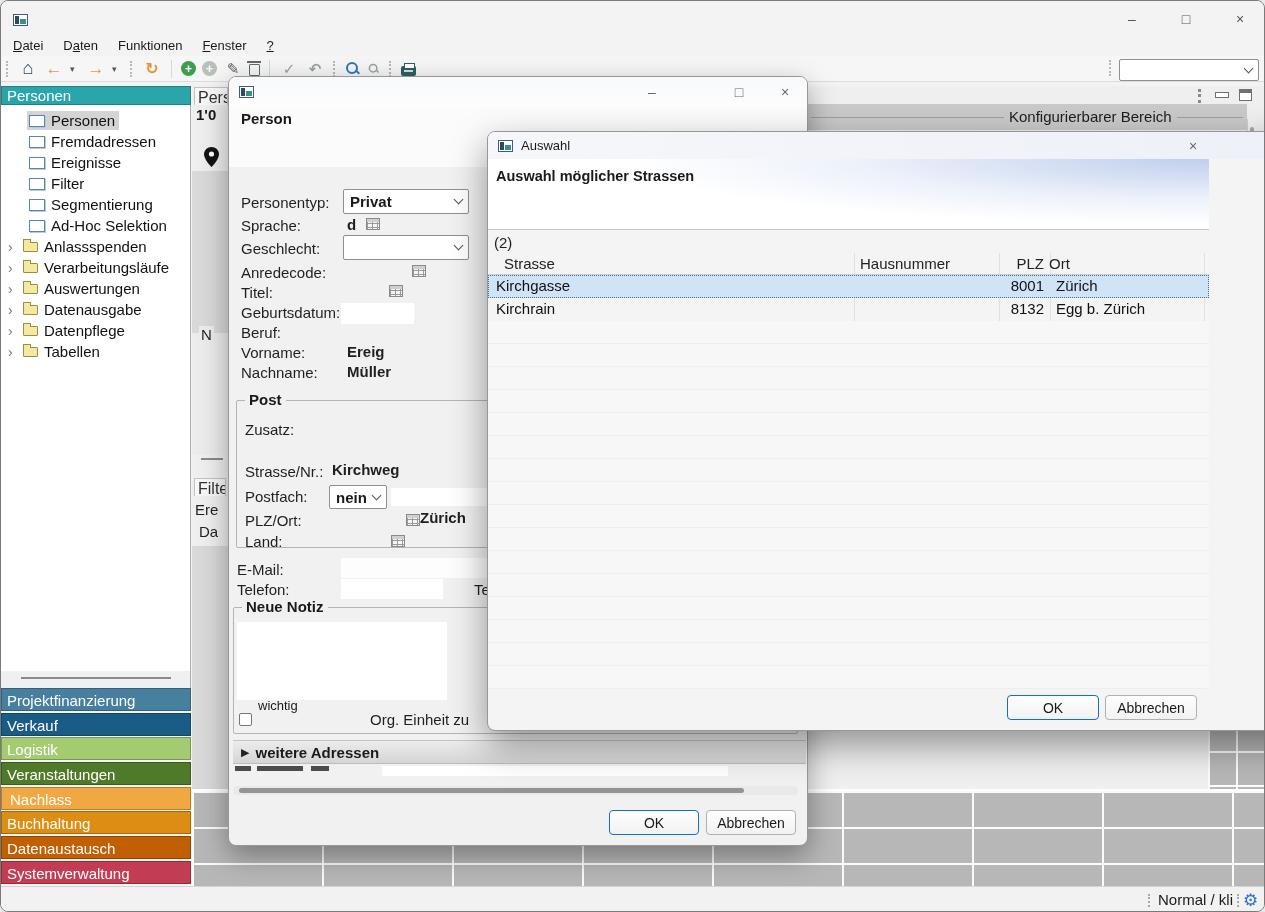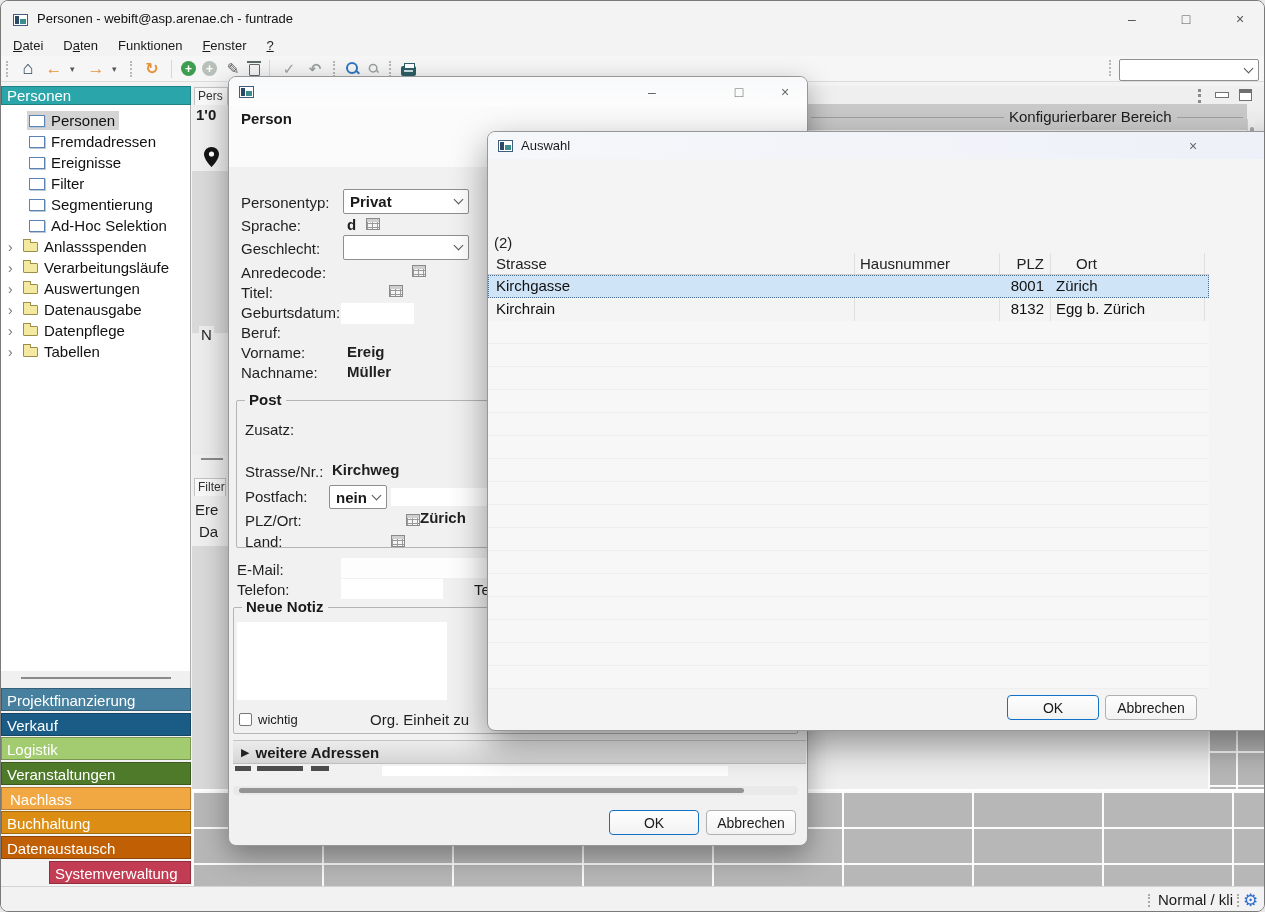--- a/index.html
+++ b/index.html
@@ -59,21 +59,21 @@
   .folder-ic::before{content:"";position:absolute;left:-1px;top:-4px;width:6px;height:3px;background:#f3e9a0;border:1px solid #9c8d4a;border-bottom:none;}
   .hl{display:inline-flex;align-items:center;padding:1px 4px 1px 2px;}
   .hl.sel{background:#d4d4d4;}
   .tree-splitter{position:absolute;left:20px;top:676px;width:150px;height:2px;background:#8a8a8a;}
   .tree-gap{position:absolute;left:0;top:670px;width:190px;height:17px;background:#f0f0f0;border-right:1px solid #adadad;}
   .modules{position:absolute;left:0;top:687px;width:190px;display:flex;flex-direction:column;gap:1.7px;}
   .mod{height:23px;line-height:23px;color:#fff;font-size:15px;padding-left:5px;border:1px solid rgba(0,0,0,.25);}
 
   
   .mdi{position:absolute;left:191px;top:85px;width:1074px;height:800px;background:#efefef;}
-  .bgtab{position:absolute;background:#f8f8f8;border:1px solid #c3c3c3;border-bottom:none;font-size:12px;color:#333;overflow:hidden;padding:1px 3px;height:18px;}
+  .bgtab{position:absolute;background:#f8f8f8;border:1px solid #c3c3c3;border-bottom:none;font-size:16px;color:#333;overflow:hidden;padding:1px 3px;height:18px;}
   .mdi-dots{position:absolute;left:1197px;top:88px;width:4px;height:14px;border-left:3px dotted #8a8a8a;}
   .mdi-minbar{position:absolute;left:1214px;top:91px;width:14px;height:6px;border:1px solid #707070;background:#fff;}
   .mdi-restore{position:absolute;left:1238px;top:88px;width:13px;height:12px;border:1px solid #707070;background:#fff;}
   .mdi-restore::before{content:"";display:block;height:3px;background:#707070;}
   .konfig{position:absolute;left:806px;top:103px;width:440px;height:26px;background:#c9c9c9;}
   .konfig .kline{position:absolute;left:4px;top:13px;width:432px;height:1px;background:#9f9f9f;}
   .konfig .klegend{position:absolute;left:197px;top:4px;background:#c9c9c9;padding:0 5px;font-size:15px;color:#1c1c1c;white-space:nowrap;}
   .vscroll{position:absolute;left:1246px;top:118px;width:8px;height:347px;background:#f2f2f2;border-left:1px solid #cfcfcf;}
   .vscroll .handle{position:absolute;left:2px;top:8px;width:4px;height:40px;background:#a8a8a8;border-radius:2px;}
   .bg-grid{position:absolute;left:191px;top:788px;width:1074px;height:97px;background-color:#b7b7b7;
@@ -132,21 +132,20 @@
   .pin-wrap{position:absolute;left:203px;top:146px;}
   u{text-decoration:underline;}
 </style>
 </head>
 <body>
 
 <div class="screen">
 
   <div class="titlebar">
     <span class="appicon abs" style="left:12px;top:11px;"></span>
-    <span class="title-text nw">Personen - webift@asp.arenae.ch - funtrade</span>
     <div class="winctl" style="left:1108px;">–</div>
     <div class="winctl" style="left:1162px;">□</div>
     <div class="winctl" style="left:1216px;">×</div>
   </div>
 
   <div class="menubar">
     <span class="menu-item"><u>D</u>atei</span>
     <span class="menu-item">D<u>a</u>ten</span>
     <span class="menu-item">Funktionen</span>
     <span class="menu-item"><u>F</u>enster</span>
@@ -311,21 +310,21 @@
   <div class="tree-gap"></div>
   <div class="tree-splitter"></div>
   <div class="modules">
     <div class="mod" style="background: rgb(71, 128, 159);"><span>Projektfinanzierung</span></div>
     <div class="mod" style="background: rgb(27, 92, 134);"><span>Verkauf</span></div>
     <div class="mod" style="background: rgb(163, 203, 112);"><span>Logistik</span></div>
     <div class="mod" style="background: rgb(79, 122, 41);"><span>Veranstaltungen</span></div>
     <div class="mod" style="background: rgb(242, 168, 66); padding-left: 8px;"><span>Nachlass</span></div>
     <div class="mod" style="background: rgb(220, 141, 19);"><span>Buchhaltung</span></div>
     <div class="mod" style="background: rgb(192, 95, 4);"><span>Datenaustausch</span></div>
-    <div class="mod" style="background: rgb(194, 61, 83); margin-left: 48px;"><span>Systemverwaltung</span></div>
+    <div class="mod" style="background: rgb(194, 61, 83);"><span>Systemverwaltung</span></div>
   </div>
 
   <div class="dlg person-dlg">
     <div class="dlg-titlebar pd-title">
       <span class="appicon" style="margin-left:10px;"></span>
     </div>
     <div class="dlg-ctl abs" style="left:406px;top:2px;">–</div>
     <div class="dlg-ctl abs" style="left:493px;top:2px;">□</div>
     <div class="dlg-ctl abs" style="left:539px;top:2px;">×</div>
     <div class="pd-white"></div>
@@ -378,21 +377,21 @@
     <div class="abs lbl" style="left:8px;top:484px;">E-Mail:</div>
     <div class="wfield" style="left:112px;top:481px;width:168px;height:20px;background:#fdfdfd;"></div>
     <div class="abs lbl" style="left:8px;top:504px;">Telefon:</div>
     <div class="wfield" style="left:112px;top:502px;width:102px;height:20px;"></div>
     <div class="abs lbl" style="left:245px;top:504px;">Te</div>
 
     <div class="fieldset" style="left:4px;top:530px;width:565px;height:127px;">
       <span class="legend">Neue Notiz</span>
       <div class="wfield" style="left:3px;top:14px;width:210px;height:78px;"></div>
       <span class="checkbox abs" style="left:5px;top:105px;"></span>
-      <span class="abs" style="left:24px;top:104px;font-size:13px;">wichtig</span>
+      <span class="abs" style="left:24px;top:90px;font-size:13px;">wichtig</span>
       <span class="abs lbl" style="left:136px;top:103px;">Org. Einheit zu</span>
     </div>
 
     <div class="expander">
       <span class="arr">▶</span>
       <span>weitere Adressen</span>
     </div>
     <div class="cliprow">
       <span class="smudge" style="left:2px;width:16px;"></span>
       <span class="smudge" style="left:24px;width:46px;"></span>
@@ -406,32 +405,35 @@
     <div class="btn primary" style="left:380px;top:733px;">OK</div>
     <div class="btn" style="left:477px;top:733px;">Abbrechen</div>
   </div>
 
   <div class="dlg auswahl-dlg">
     <div class="dlg-titlebar aw-title">
       <span class="appicon" style="margin-left:10px;"></span>
       <span style="margin-left:8px;">Auswahl</span>
     </div>
     <div class="dlg-ctl abs" style="left:688px;top:1px;">×</div>
+    <div class="aw-header">
+      <span class="abs b nw" style="left:8px;top:9px;font-size:14.5px;">Auswahl möglicher Strassen</span>
+    </div>
     <div class="abs lbl" style="left:6px;top:102px;">(2)</div>
 
     <div class="aw-colsep" style="left:366px;"></div>
     <div class="aw-colsep" style="left:511px;"></div>
     <div class="aw-colsep" style="left:562px;"></div>
     <div class="aw-colsep" style="left:716px;"></div>
 
     <div class="aw-hrow">
-      <span class="cell" style="left:8px;text-align:center;">Strasse</span>
+      <span class="cell" style="left:16px;text-align:center;">Strasse</span>
       <span class="cell" style="left:372px;">Hausnummer</span>
       <span class="cell" style="left:513px;width:43px;text-align:right;">PLZ</span>
-      <span class="cell" style="left:588px;">Ort</span>
+      <span class="cell" style="left:561px;">Ort</span>
     </div>
 
     <div class="aw-row sel" style="top:143px;">
       <span class="cell" style="left:8px;">Kirchgasse</span>
       <span class="cell" style="left:372px;"></span>
       <span class="cell" style="left:513px;width:43px;text-align:right;">8001</span>
       <span class="cell" style="left:568px;">Zürich</span>
     </div>
     <div class="aw-row" style="top:166px;">
       <span class="cell" style="left:8px;">Kirchrain</span>

